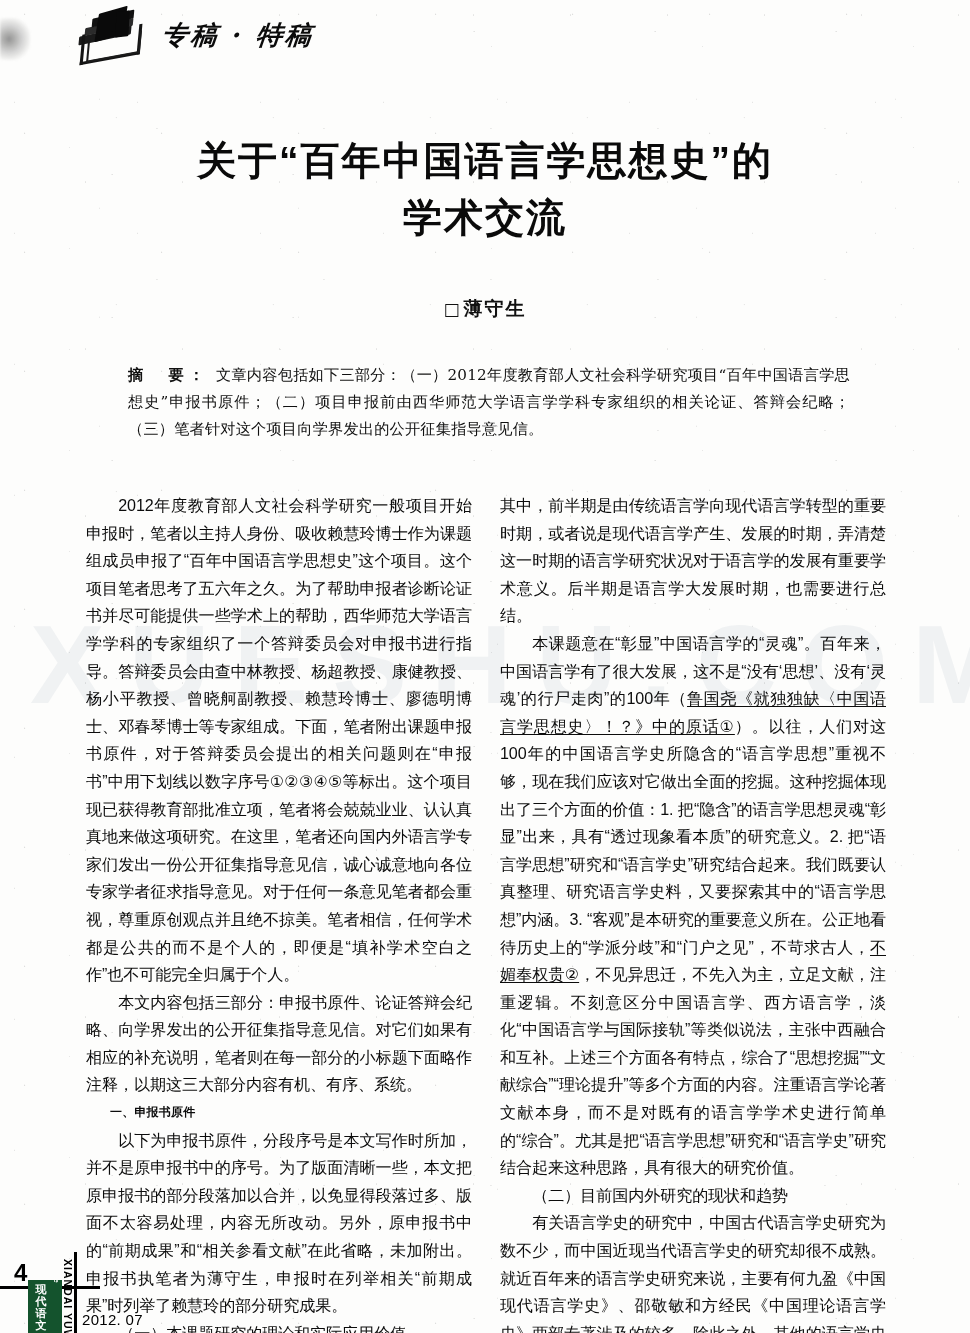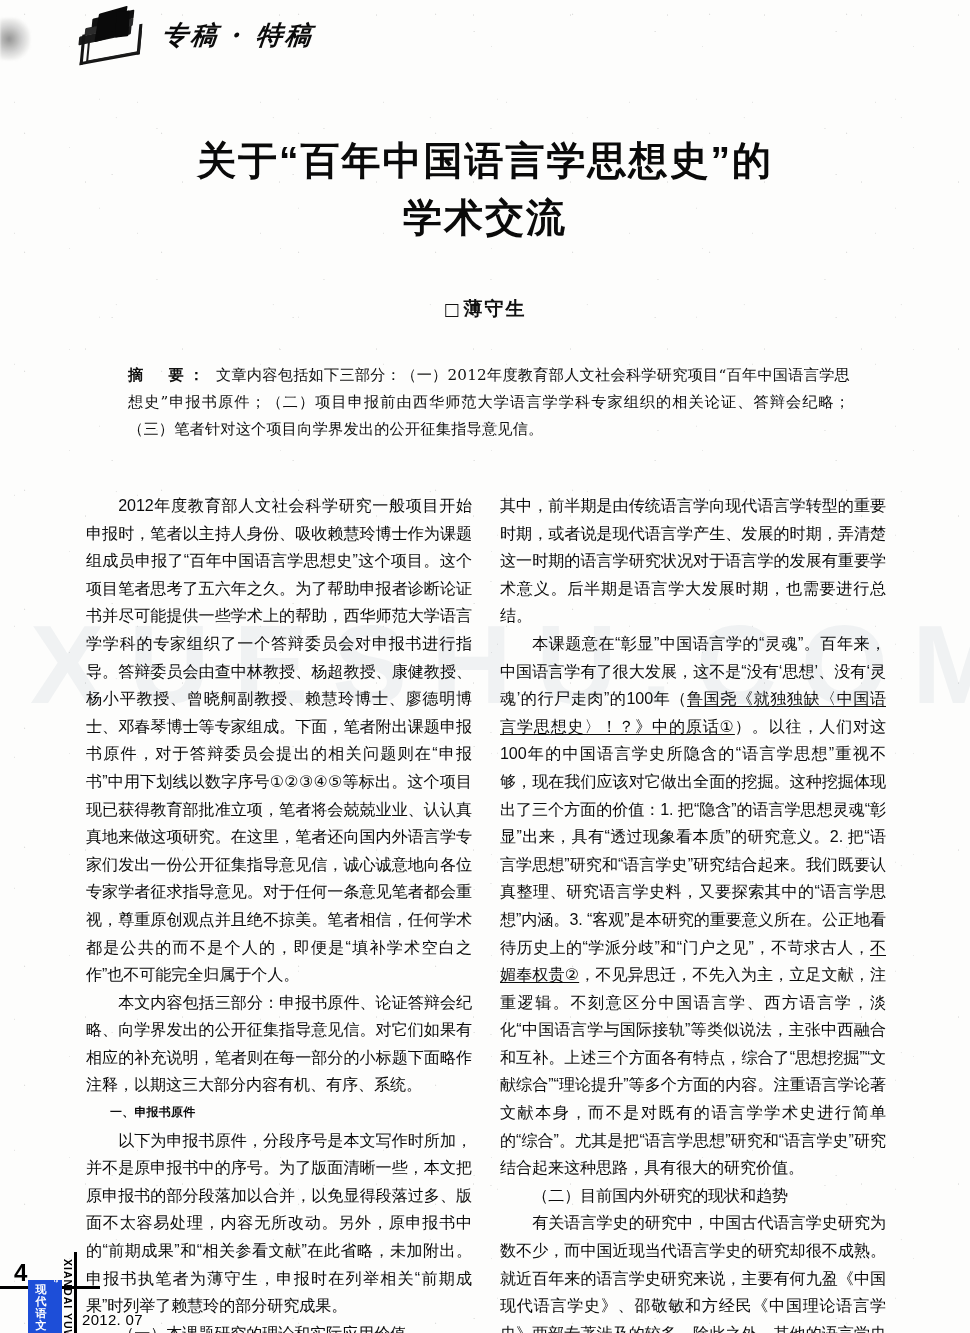--- a/index.html
+++ b/index.html
@@ -263,21 +263,21 @@
     background: #000;
     z-index: 12;
   }
 
   #foot-badge {
     position: absolute;
     left: 28px;
     top: 1280px;
     width: 34px;
     height: 53px;
-    background: #1d4ed8;
+    background: #14532d;
     z-index: 13;
     overflow: hidden;
   }
   #foot-badge .cnchars {
     position: absolute;
     left: 3px;
     top: 3px;
     width: 20px;
     color: #fff;
     font-family: "Liberation Sans", "DejaVu Sans", sans-serif;

